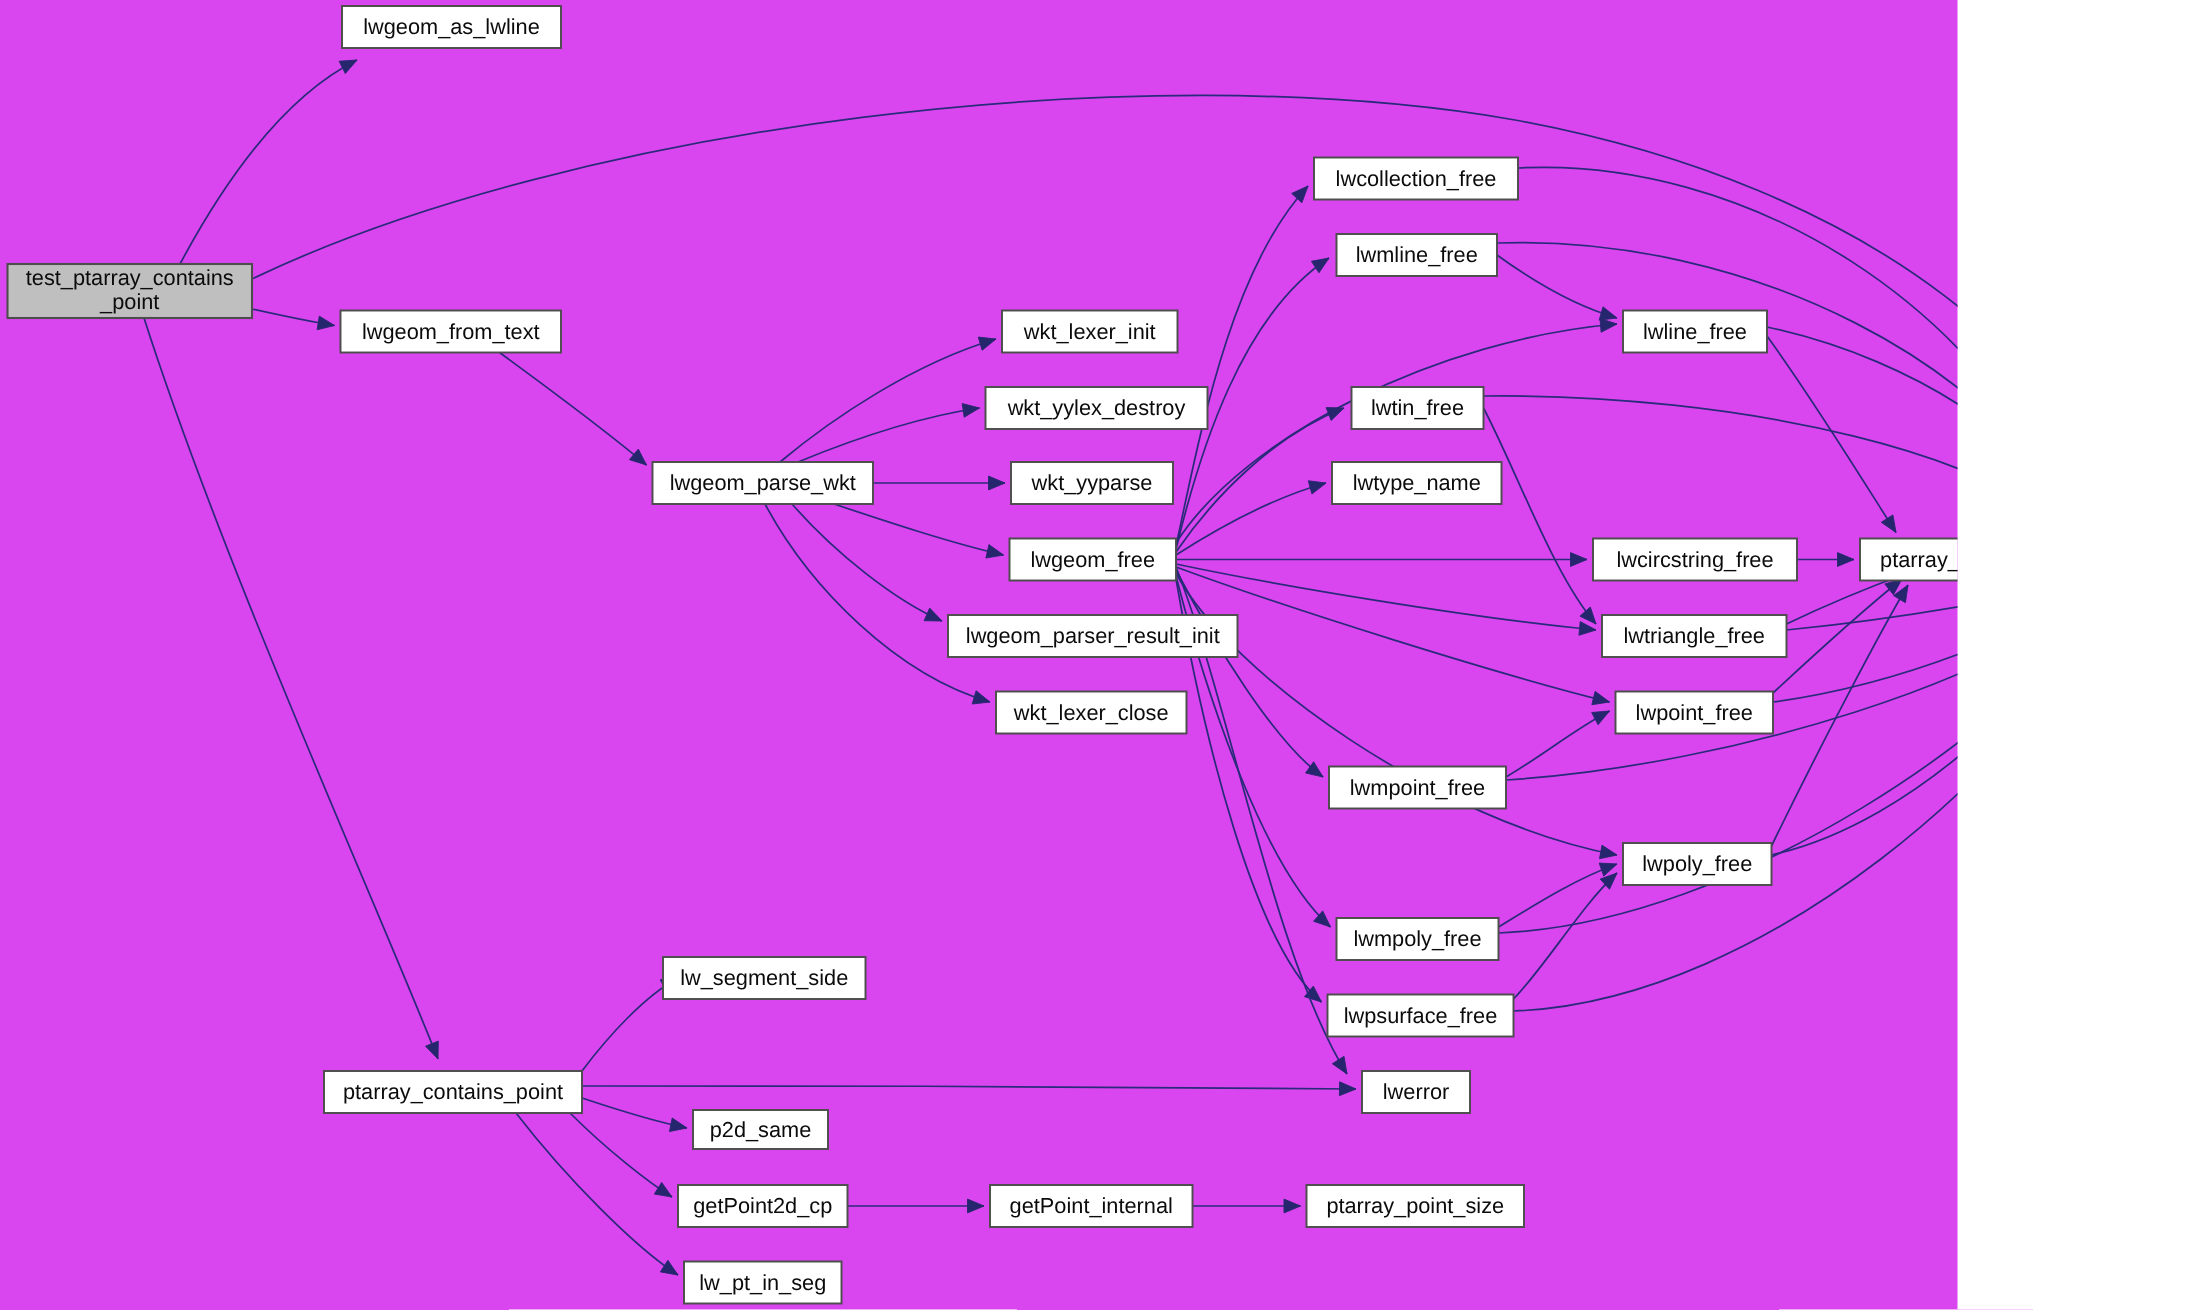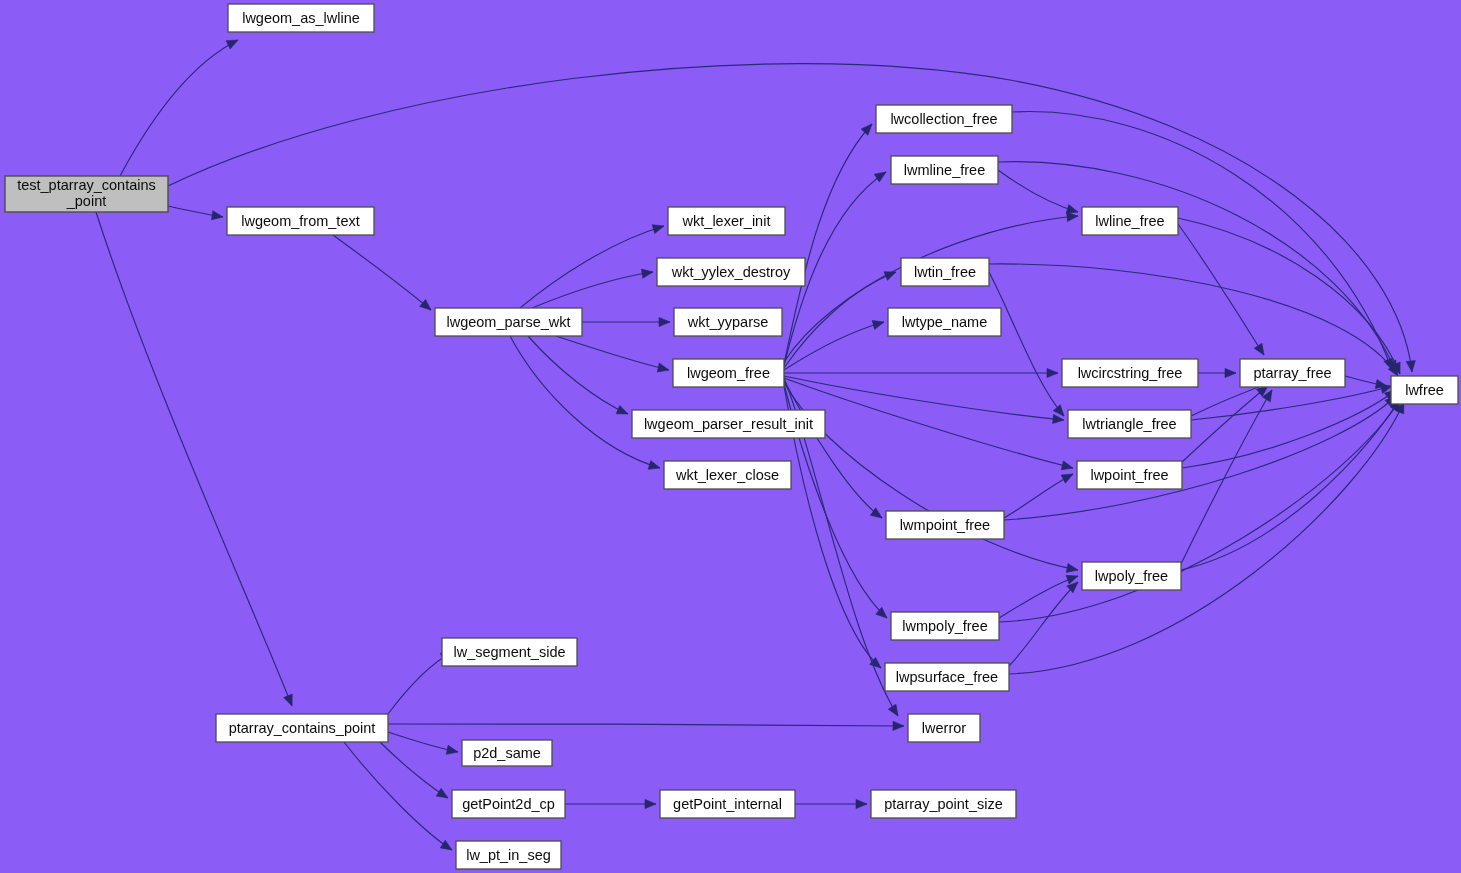--- a/index.html
+++ b/index.html
@@ -2,23 +2,23 @@
 <html><head>
 <meta charset="utf-8">
 <style>
   html, body {
     margin: 0;
     padding: 0;
     background: #ffffff;
   }
   #graph-root {
     position: relative;
-    width: 1461px;
+    width: 1305px;
     height: 873px;
-    background: #8b5cf6;
+    background: #d946ef;
     font-family: "Liberation Sans", sans-serif;
     overflow: hidden;
   }
   svg.graph-canvas {
     position: absolute;
     left: 0;
     top: 0;
     width: 1461px;
     height: 873px;
   }

